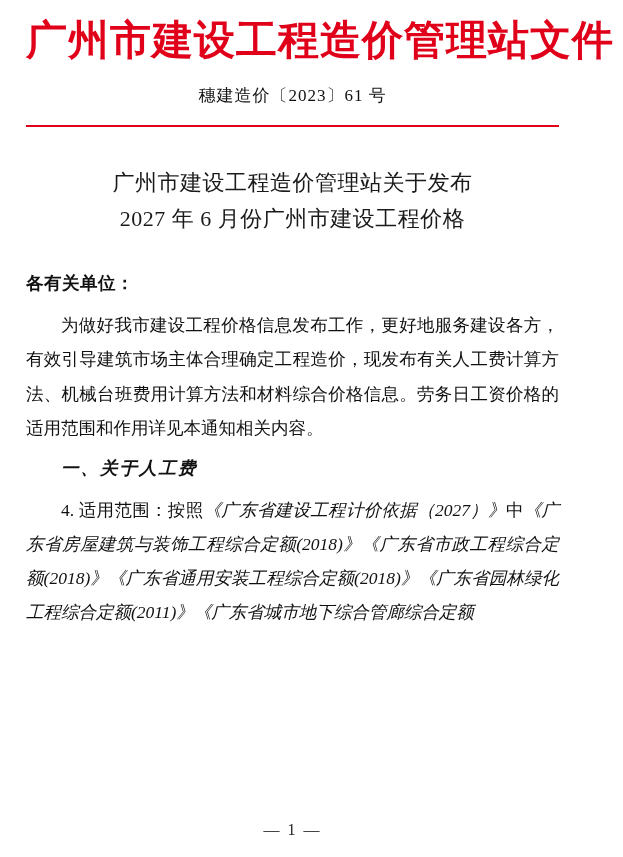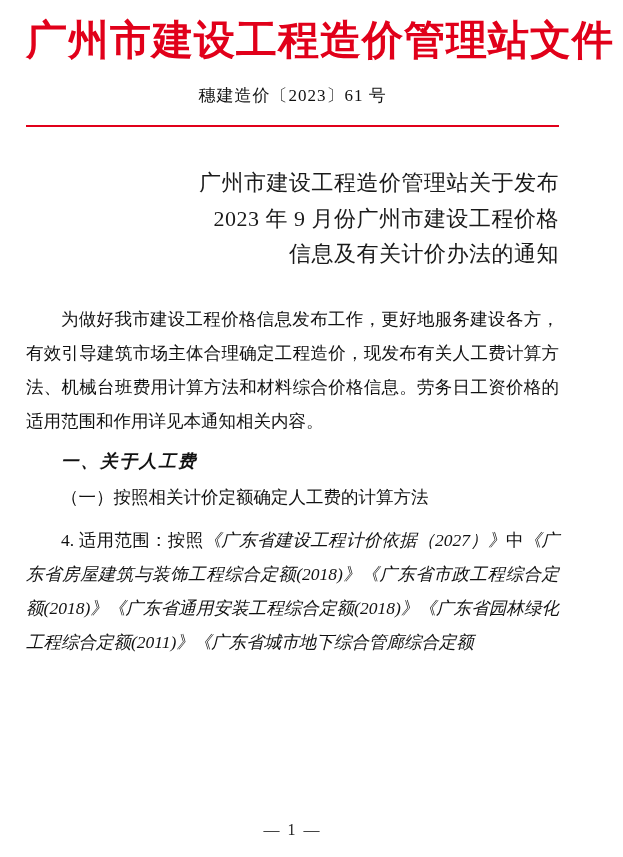--- a/index.html
+++ b/index.html
@@ -41,21 +41,21 @@
     letter-spacing: 1px;
   }
   .red-rule {
     margin: 18px 0 0 0;
     height: 2px;
     background: #e1001a;
     width: 100%;
   }
   .subject {
     margin-top: 38px;
-    text-align: right;
+    text-align: center;
     font-size: 22px;
     line-height: 1.62;
     color: #1a1a1a;
     letter-spacing: 0.5px;
   }
   .subject div {
     white-space: nowrap;
   }
   .body-text {
     margin-top: 30px;
@@ -104,26 +104,25 @@
 <div class="page">
 
   <div class="doc-header">
     <div class="doc-title">广州市建设工程造价管理站文件</div>
     <div class="doc-number">穗建造价〔2023〕61 号</div>
     <div class="red-rule"></div>
   </div>
 
   <div class="subject">
     <div>广州市建设工程造价管理站关于发布</div>
-    <div>2023 年 9 月份广州市建设工程价格</div>
-    <div>信息及有关计价办法的通知</div>
+    <div>2027 年 6 月份广州市建设工程价格</div>
   </div>
 
   <div class="body-text">
+    <div class="salutation">各有关单位：</div>
     <div class="para">为做好我市建设工程价格信息发布工作，更好地服务建设各方，有效引导建筑市场主体合理确定工程造价，现发布有关人工费计算方法、机械台班费用计算方法和材料综合价格信息。劳务日工资价格的适用范围和作用详见本通知相关内容。</div>
     <div class="section-heading">一、关于人工费</div>
-    <div class="sub-heading">（一）按照相关计价定额确定人工费的计算方法</div>
     <div class="para"><span>4. 适用范围：按照</span><span class="italic-ref">《广东省建设工程计价依据（2027）》</span><span>中</span><span class="italic-ref">《广东省房屋建筑与装饰工程综合定额(2018)》《广东省市政工程综合定额(2018)》《广东省通用安装工程综合定额(2018)》《广东省园林绿化工程综合定额(2011)》《广东省城市地下综合管廊综合定额</span></div>
   </div>
 
   <div class="page-number">— 1 —</div>
 
 </div>
 
 </body></html>

